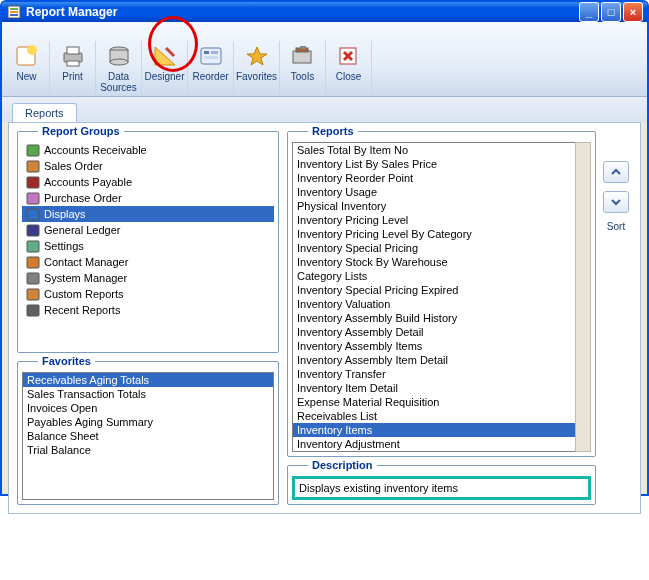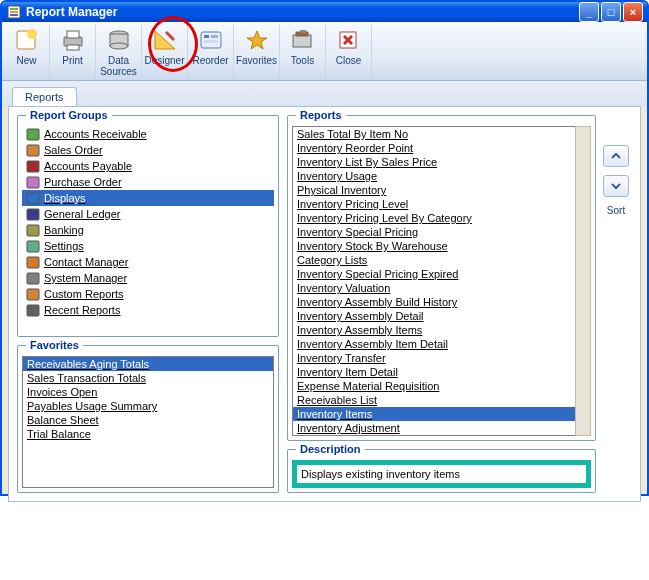--- a/index.html
+++ b/index.html
@@ -41,21 +41,21 @@
     display: flex; align-items: center; justify-content: center;
     font-weight: bold;
     font-size: 11px;
   }
   .winbtn.min, .winbtn.max { background: linear-gradient(#6fa6f0,#2a66d0); }
   .winbtn.close { background: linear-gradient(#f08050,#d03020); }
   .toolbar {
     background: linear-gradient(#f7faff,#e4ecf7 60%, #cddbee);
     border-bottom: 1px solid #9db6d8;
     display: flex;
-    padding: 3px 2px 0 2px;
+    padding: 19px 2px 0 2px;
     position: relative;
   }
   .tbtn {
     width: 46px;
     text-align: center;
     font-size: 10px;
     color: #1a3e74;
     padding: 2px 0 3px 0;
     border-right: 1px solid #c8d6ea;
     cursor: pointer;
@@ -102,31 +102,30 @@
   .groupbox {
     border: 1px solid #7b9ebd;
     border-radius: 2px;
     position: relative;
     padding: 10px 4px 4px 4px;
     background: #fff;
   }
   .groupbox.flex { flex: 1; display: flex; flex-direction: column; }
   .groupbox .legend {
     position: absolute;
-    top: -7px; left: 8px;
+    top: -7px; left: 20px;
     background: #fff;
     padding: 0 4px;
     color: #003399;
     font-weight: bold;
     font-size: 11px;
   }
   .list {
     overflow-y: auto;
     background: #fff;
-    text-decoration: underline;
   }
   .list.bordered { border: 1px solid #808080; }
   .item {
     padding: 1px 4px;
     display: flex;
     align-items: center;
     gap: 4px;
     font-size: 11px;
     color: #000;
     white-space: nowrap;
@@ -146,21 +145,21 @@
   .sortbtn {
     width: 26px; height: 22px;
     border: 1px solid #9db6d8;
     border-radius: 3px;
     background: linear-gradient(#fefefe,#e0e8f4);
     display: flex; align-items: center; justify-content: center;
     color: #335e9e;
     cursor: pointer;
   }
   .desc-box {
-    border: 5px solid #14b8a6;
+    border: 3px solid #14b8a6;
     background: #fff;
     flex: 1;
     padding: 3px 4px;
     font-size: 11px;
     overflow: hidden;
   }
   
   svg { display: block; }
 </style>
 </head>
@@ -304,26 +303,20 @@
               <span>Displays</span>
             </div>
             <div class="item">
               <svg class="ic16" width="14" height="14">
                 <rect x="1" y="2" width="12" height="11" rx="1" fill="#3b3b8c" stroke="#555"></rect>
               </svg>
               <span>General Ledger</span>
             </div>
             <div class="item">
               <svg class="ic16" width="14" height="14">
-                <rect x="1" y="2" width="12" height="11" rx="1" fill="#9a9a4a" stroke="#555"></rect>
-              </svg>
-              <span>Banking</span>
-            </div>
-            <div class="item">
-              <svg class="ic16" width="14" height="14">
                 <rect x="1" y="2" width="12" height="11" rx="1" fill="#5fae88" stroke="#555"></rect>
               </svg>
               <span>Settings</span>
             </div>
             <div class="item">
               <svg class="ic16" width="14" height="14">
                 <rect x="1" y="2" width="12" height="11" rx="1" fill="#d07b30" stroke="#555"></rect>
               </svg>
               <span>Contact Manager</span>
             </div>
@@ -354,21 +347,21 @@
             <div class="item sel">
               <span>Receivables Aging Totals</span>
             </div>
             <div class="item">
               <span>Sales Transaction Totals</span>
             </div>
             <div class="item">
               <span>Invoices Open</span>
             </div>
             <div class="item">
-              <span>Payables Usage Summary</span>
+              <span>Payables Aging Summary</span>
             </div>
             <div class="item">
               <span>Balance Sheet</span>
             </div>
             <div class="item">
               <span>Trial Balance</span>
             </div>
           </div>
       </div>
 
@@ -379,24 +372,24 @@
       <div class="rightstack">
 
         <div class="groupbox flex" style="height:372px">
           <div class="legend">Reports</div>
           <div style="flex:1;display:flex">
             <div class="list bordered" id="reports-list" style="flex:1;border-right:none">
                 <div class="item">
                   <span>Sales Total By Item No</span>
                 </div>
                 <div class="item">
+                  <span>Inventory List By Sales Price</span>
+                </div>
+                <div class="item">
                   <span>Inventory Reorder Point</span>
-                </div>
-                <div class="item">
-                  <span>Inventory List By Sales Price</span>
                 </div>
                 <div class="item">
                   <span>Inventory Usage</span>
                 </div>
                 <div class="item">
                   <span>Physical Inventory</span>
                 </div>
                 <div class="item">
                   <span>Inventory Pricing Level</span>
                 </div>

